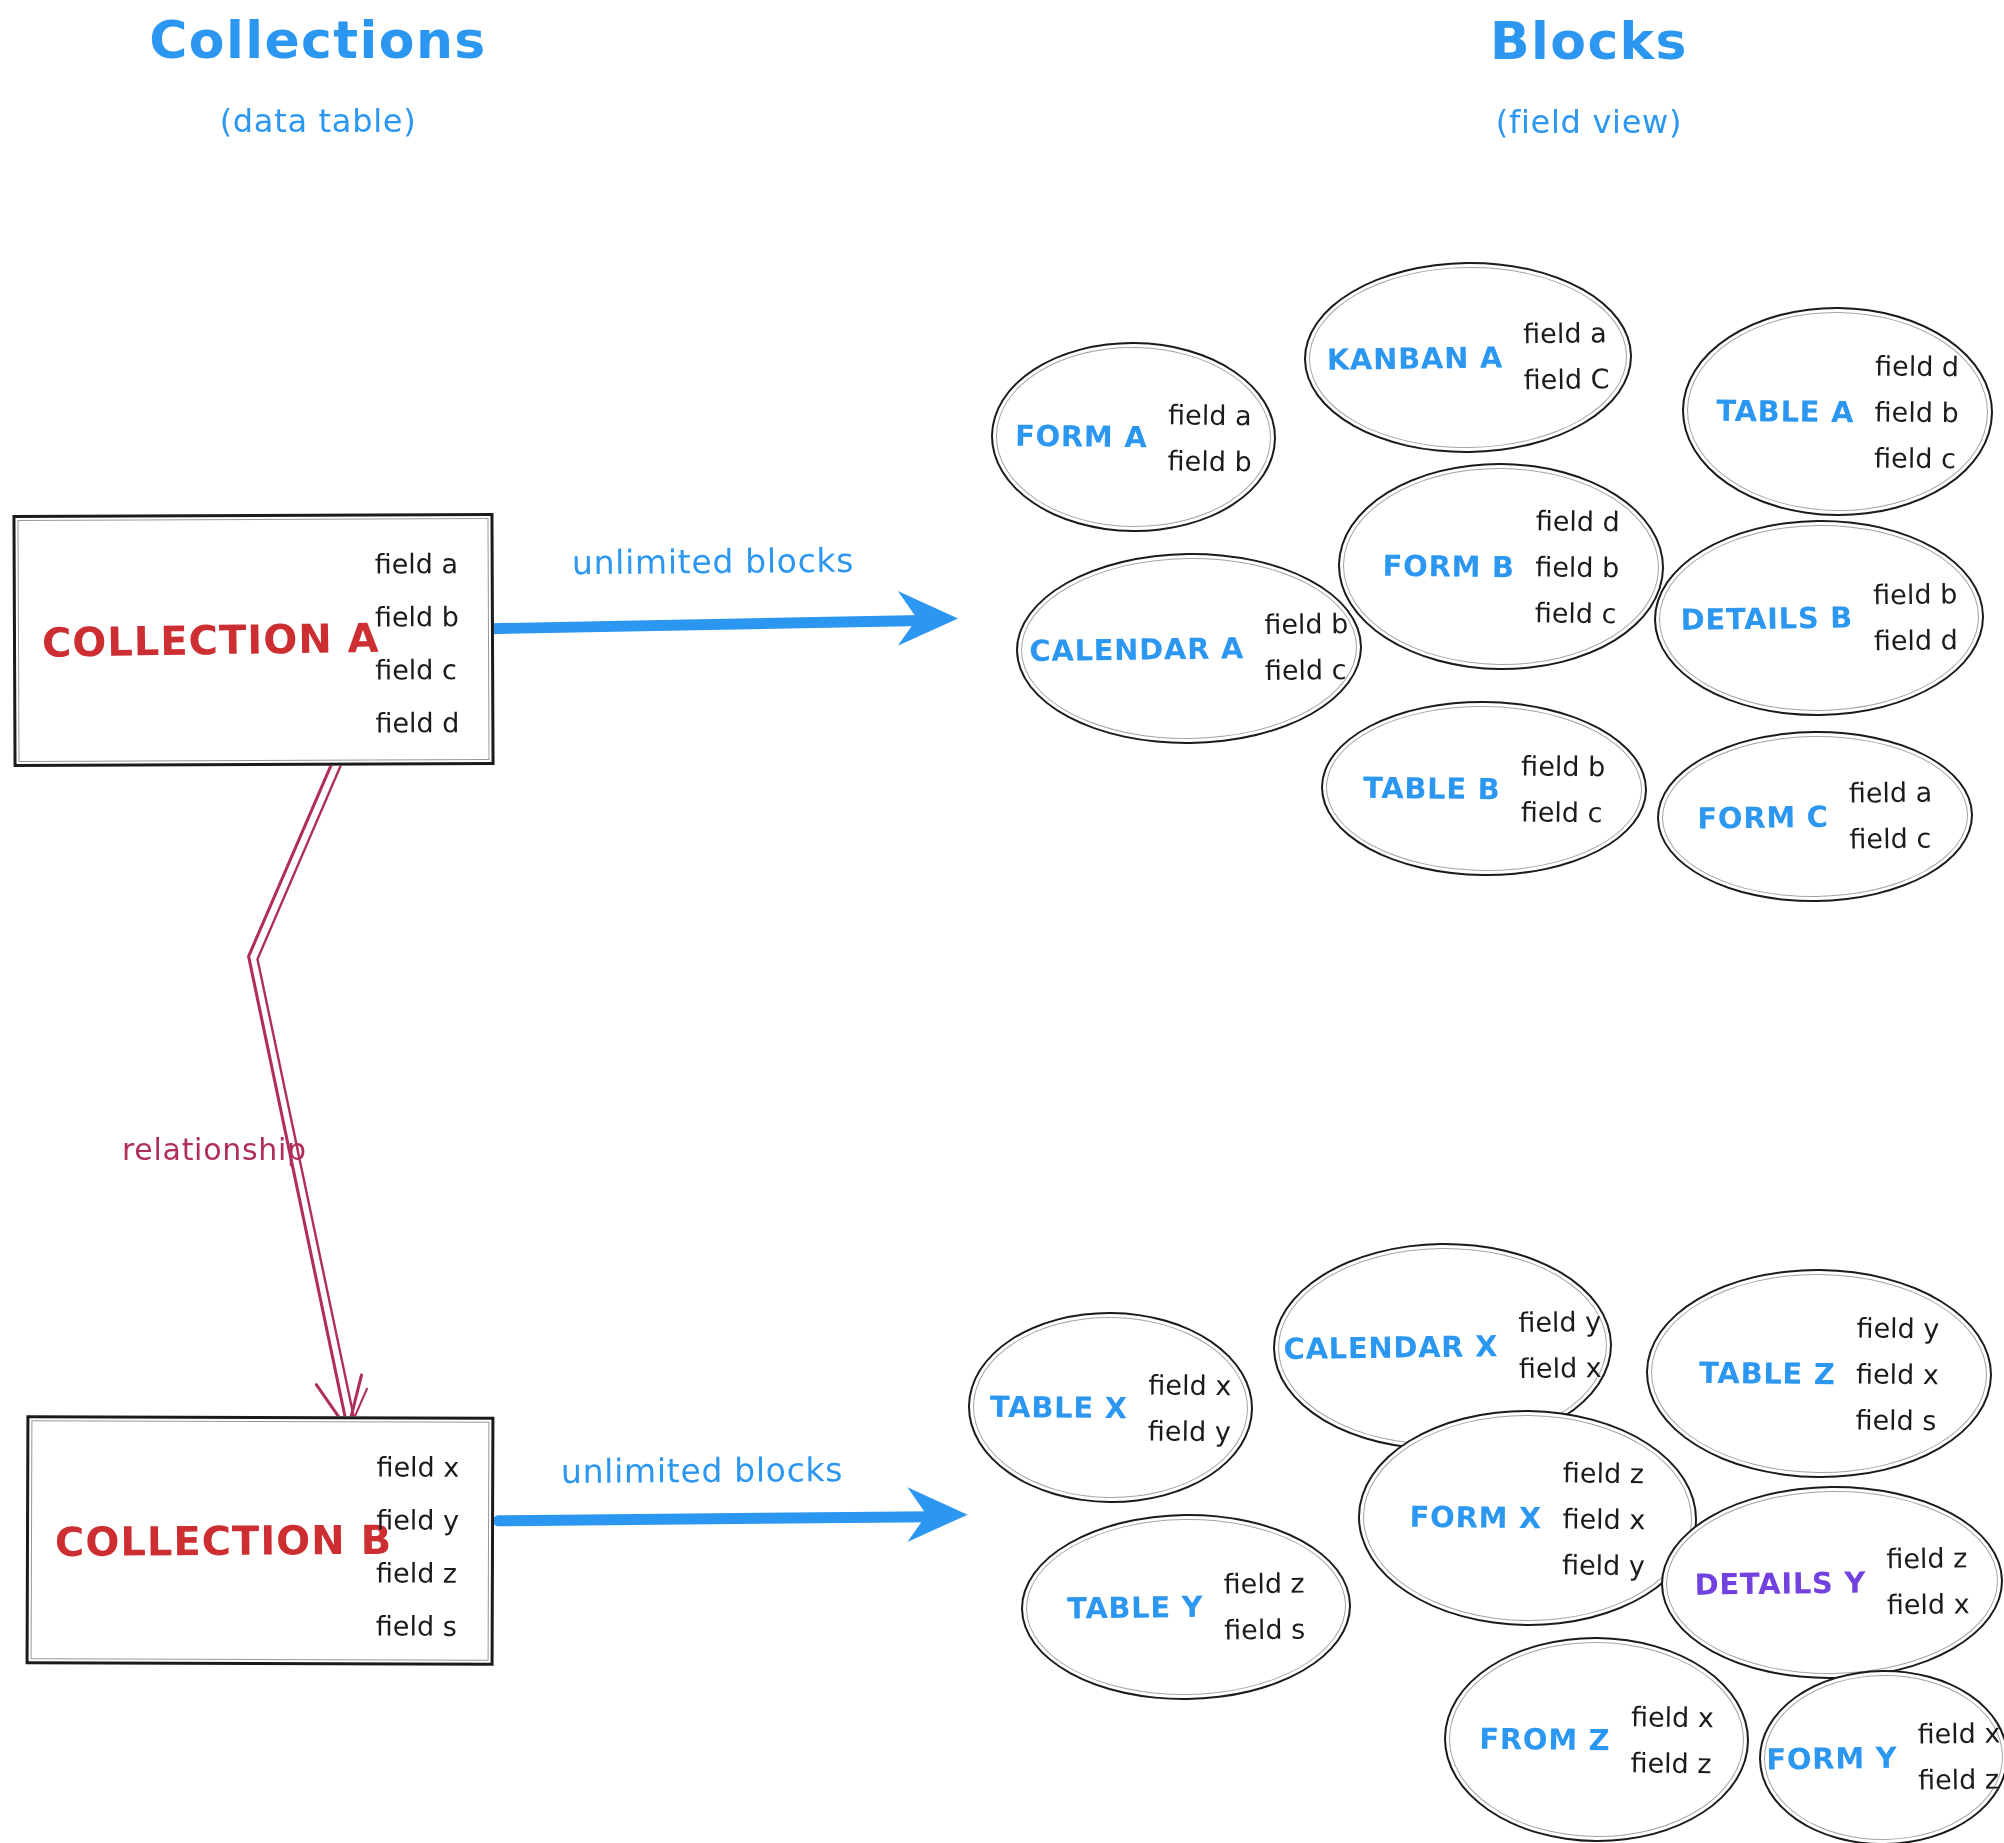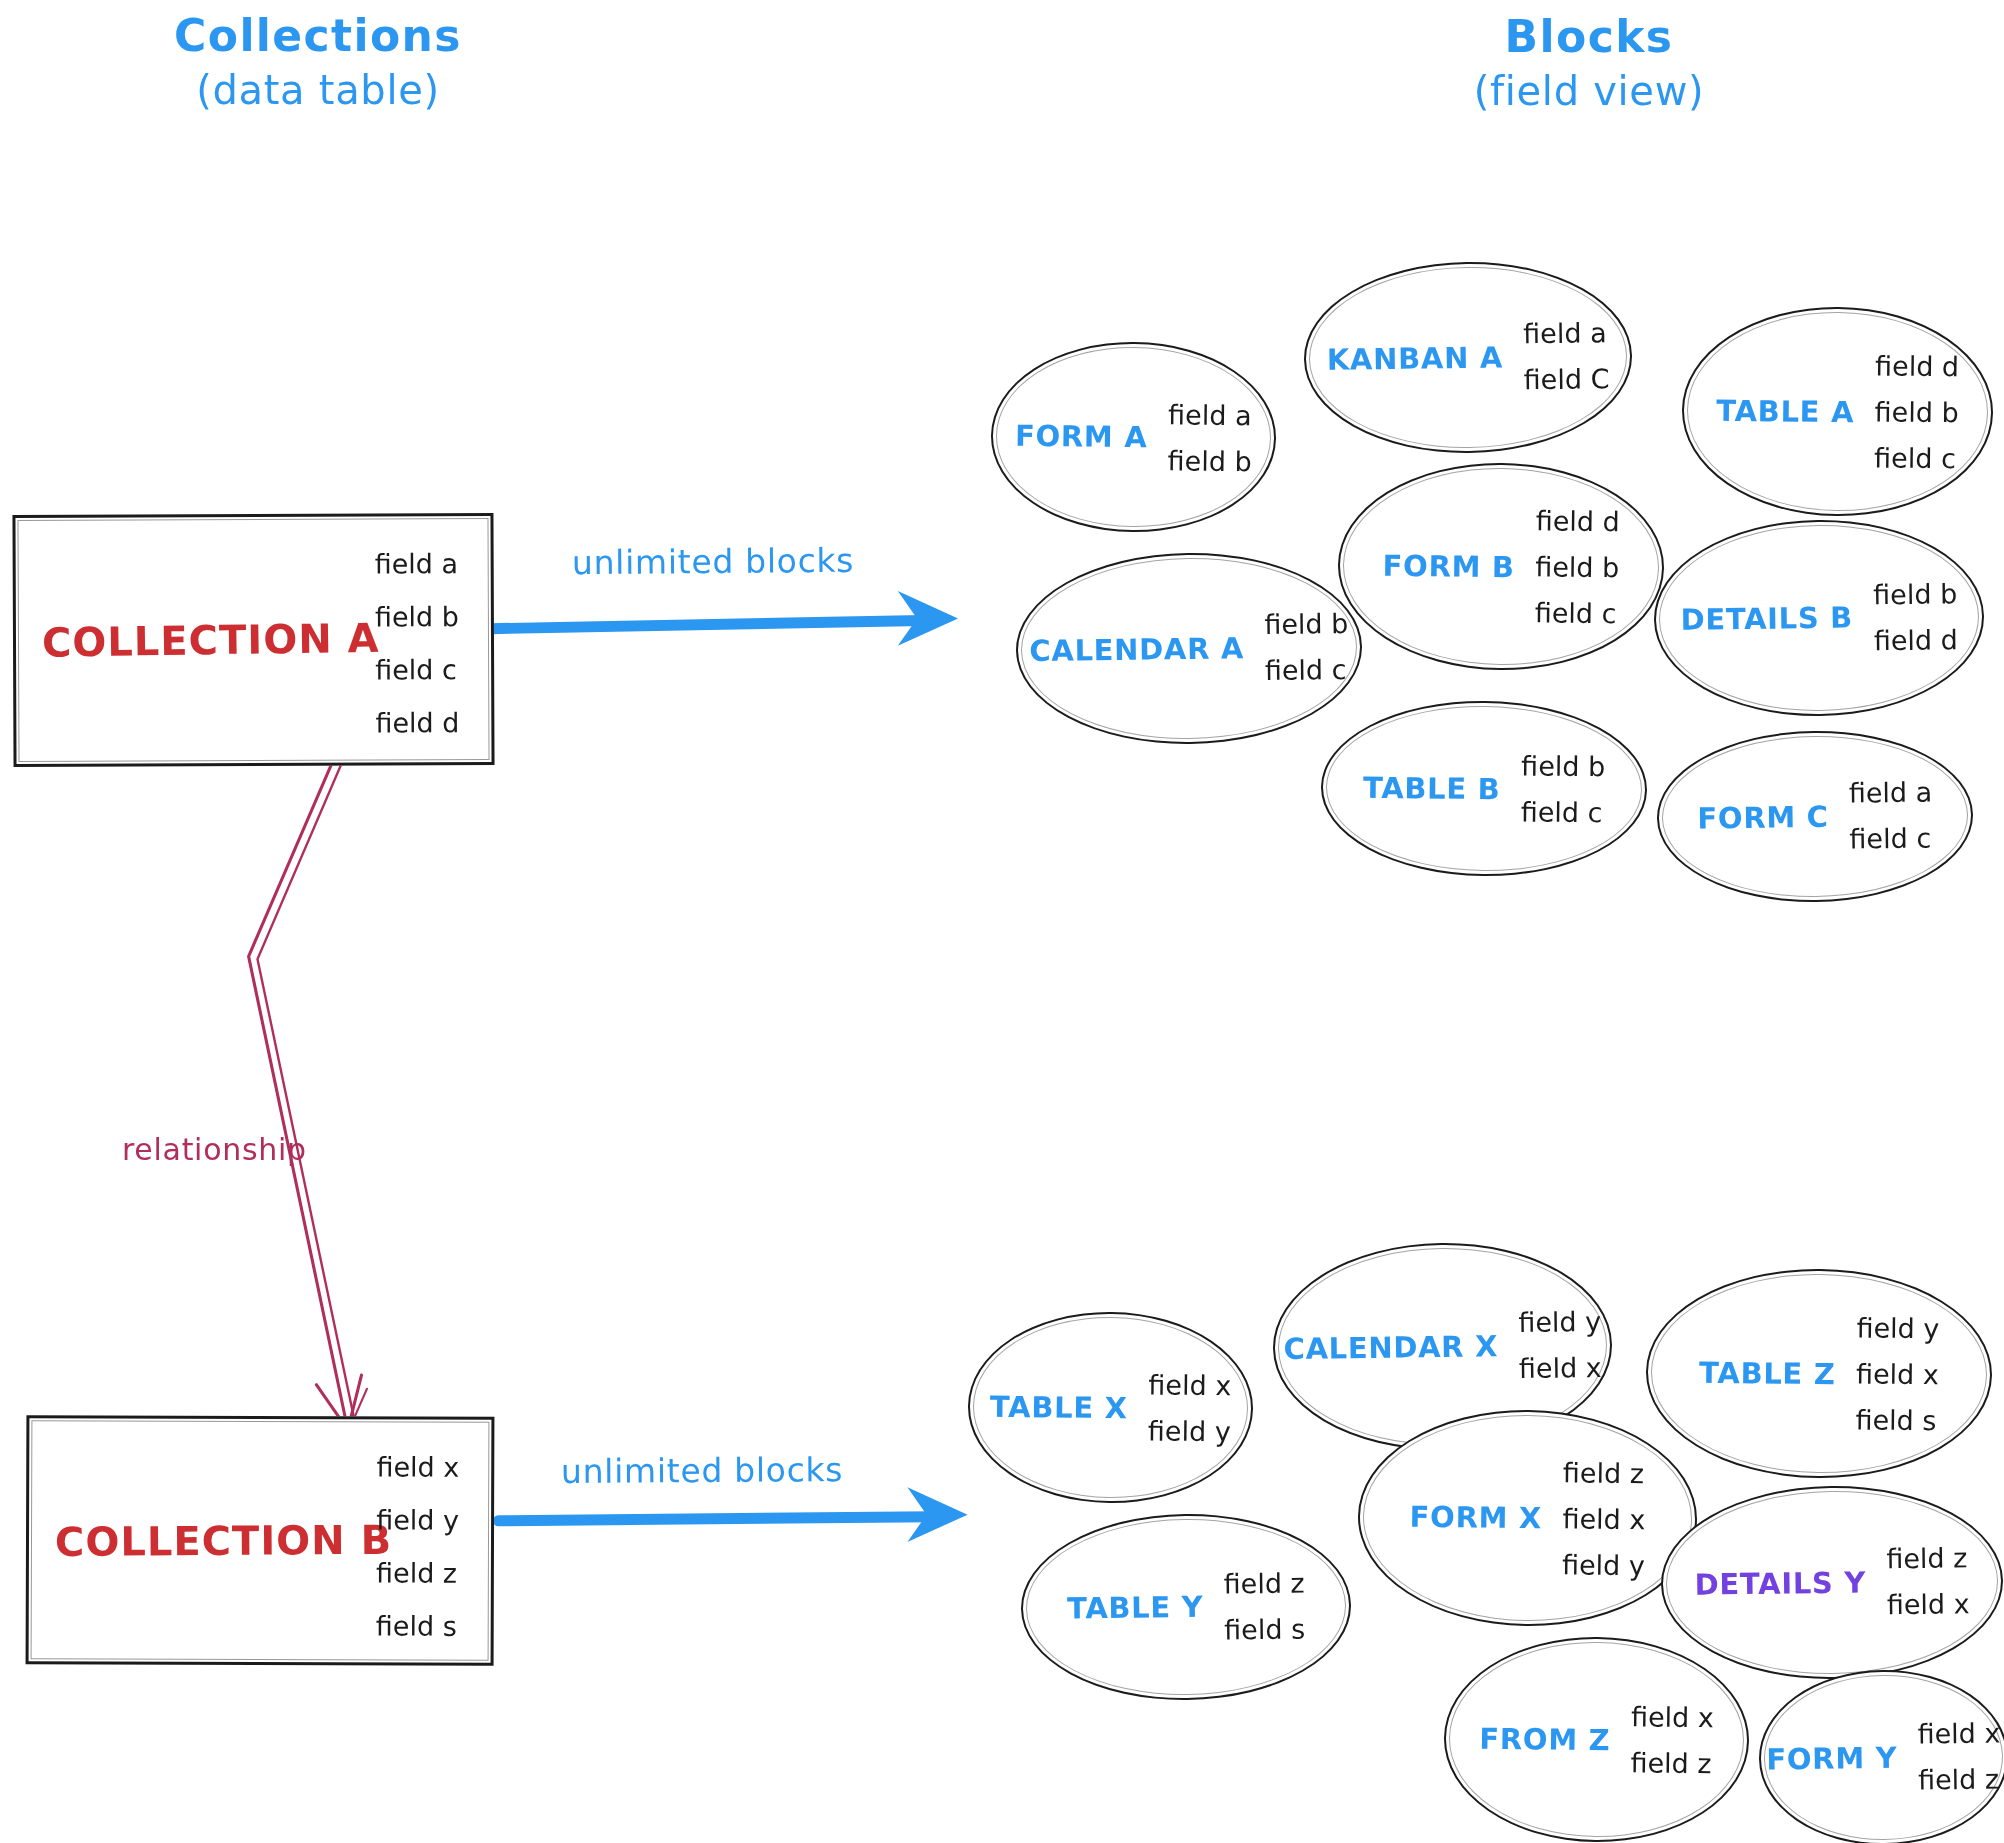--- a/index.html
+++ b/index.html
@@ -1,22 +1,22 @@
 <!DOCTYPE html>
 <html style="--blue: #2b97f1; --red: #cc2e31; --crimson: #b02e5a; --purple: #7341e0; --ink: #1b1b1b;font-size:11px"><head>
 <meta charset="utf-8">
 <style>
   html,body{margin:0;padding:0;background:#fff;}
   body{font-family:"DejaVu Sans","Liberation Sans",sans-serif;color:#1b1b1b;}
   .canvas{position:relative;width:2005px;height:1843px;background:#ffffff;overflow:hidden;}
 
   
   .col-header{position:absolute;text-align:center;}
-  .col-header .big{font-size:44px;font-weight:bold;color:var(--blue,#2b97f1);letter-spacing:1.4px;}
-  .col-header .sub{font-size:40px;color:var(--blue,#2b97f1);margin-top:6px;letter-spacing:0.7px;}
+  .col-header .big{font-size:52px;font-weight:bold;color:var(--blue,#2b97f1);letter-spacing:1.4px;}
+  .col-header .sub{font-size:32px;color:var(--blue,#2b97f1);margin-top:32px;letter-spacing:0.7px;}
   .hdr-left{left:75px;top:9.6px;width:486px;}
   .hdr-right{left:1404px;top:11px;width:370px;}
 
   
   .collection-box{position:absolute;background:#fff;border:3.4px solid var(--ink,#1b1b1b);
     display:flex;align-items:center;z-index:3;}
   .collection-box::after{content:'';position:absolute;inset:2.1px;border:1px solid var(--ink,#1b1b1b);opacity:.45;pointer-events:none;}
   .box-a{left:13px;top:514px;width:475px;height:246px;transform:rotate(-.25deg);}
   .box-b{left:26px;top:1416px;width:462px;height:243px;transform:rotate(.2deg);}
   .collection-name{font-size:40px;font-weight:bold;color:var(--red,#cc2e31);letter-spacing:1px;margin-left:26px;white-space:nowrap;transform:rotate(-.6deg);}

